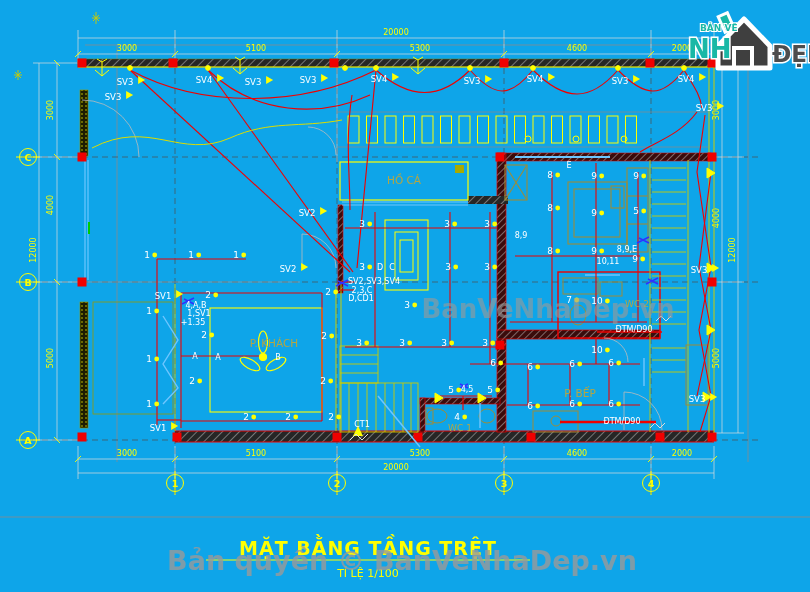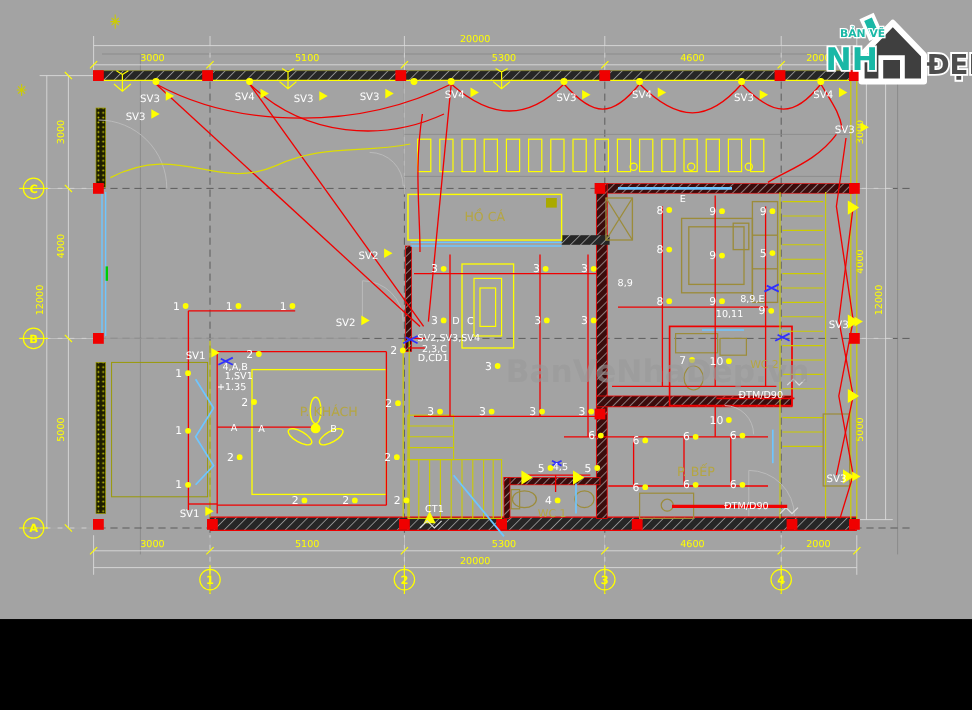--- a/index.html
+++ b/index.html
@@ -1,16 +1,16 @@
 <!DOCTYPE html>
 <html><head>
 <meta charset="utf-8">
 <style>
   html,body{margin:0;padding:0;background:#000;}
-  #stage{position:relative;width:810px;height:516px;background:#a3a3a3;overflow:hidden;
+  #stage{position:relative;width:810px;height:592px;background:#0ea5e9;overflow:hidden;
          font-family:"DejaVu Sans","Liberation Sans",sans-serif;}
   svg text{font-family:"DejaVu Sans","Liberation Sans",sans-serif;}
   .dimtx{fill:#ffff00;font-size:8px;}
   .gridtx{fill:#ffff00;font-size:9.5px;font-weight:bold;}
   .wm{font-weight:bold;fill:#9a9a9a;}
 </style>
 </head>
 <body>
 
 <div id="stage">

